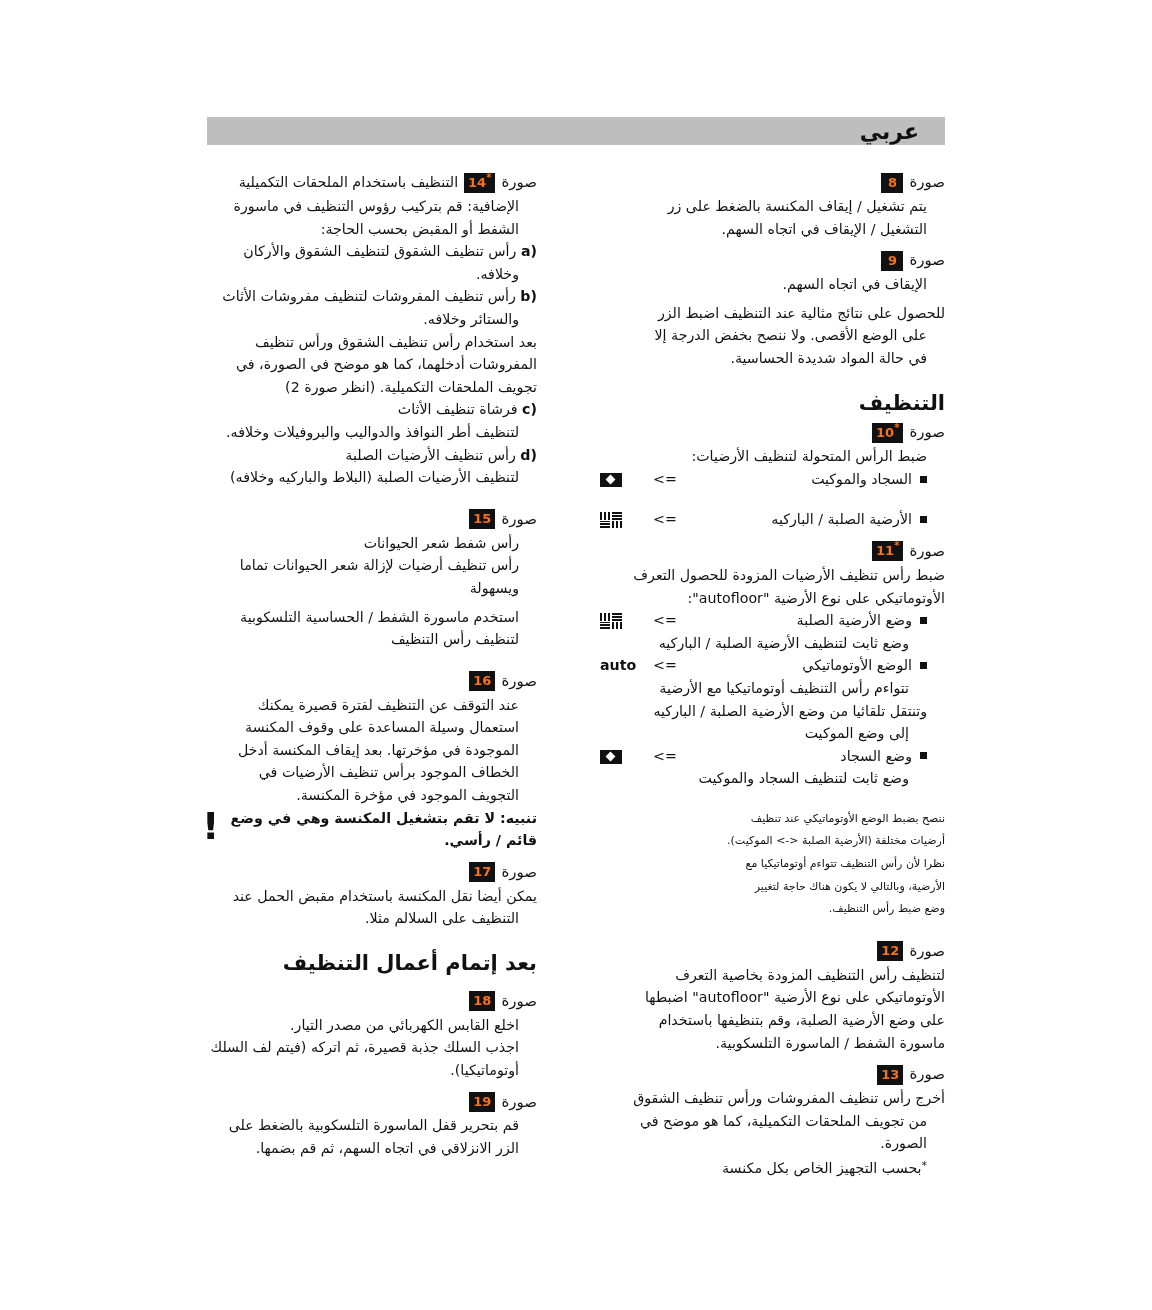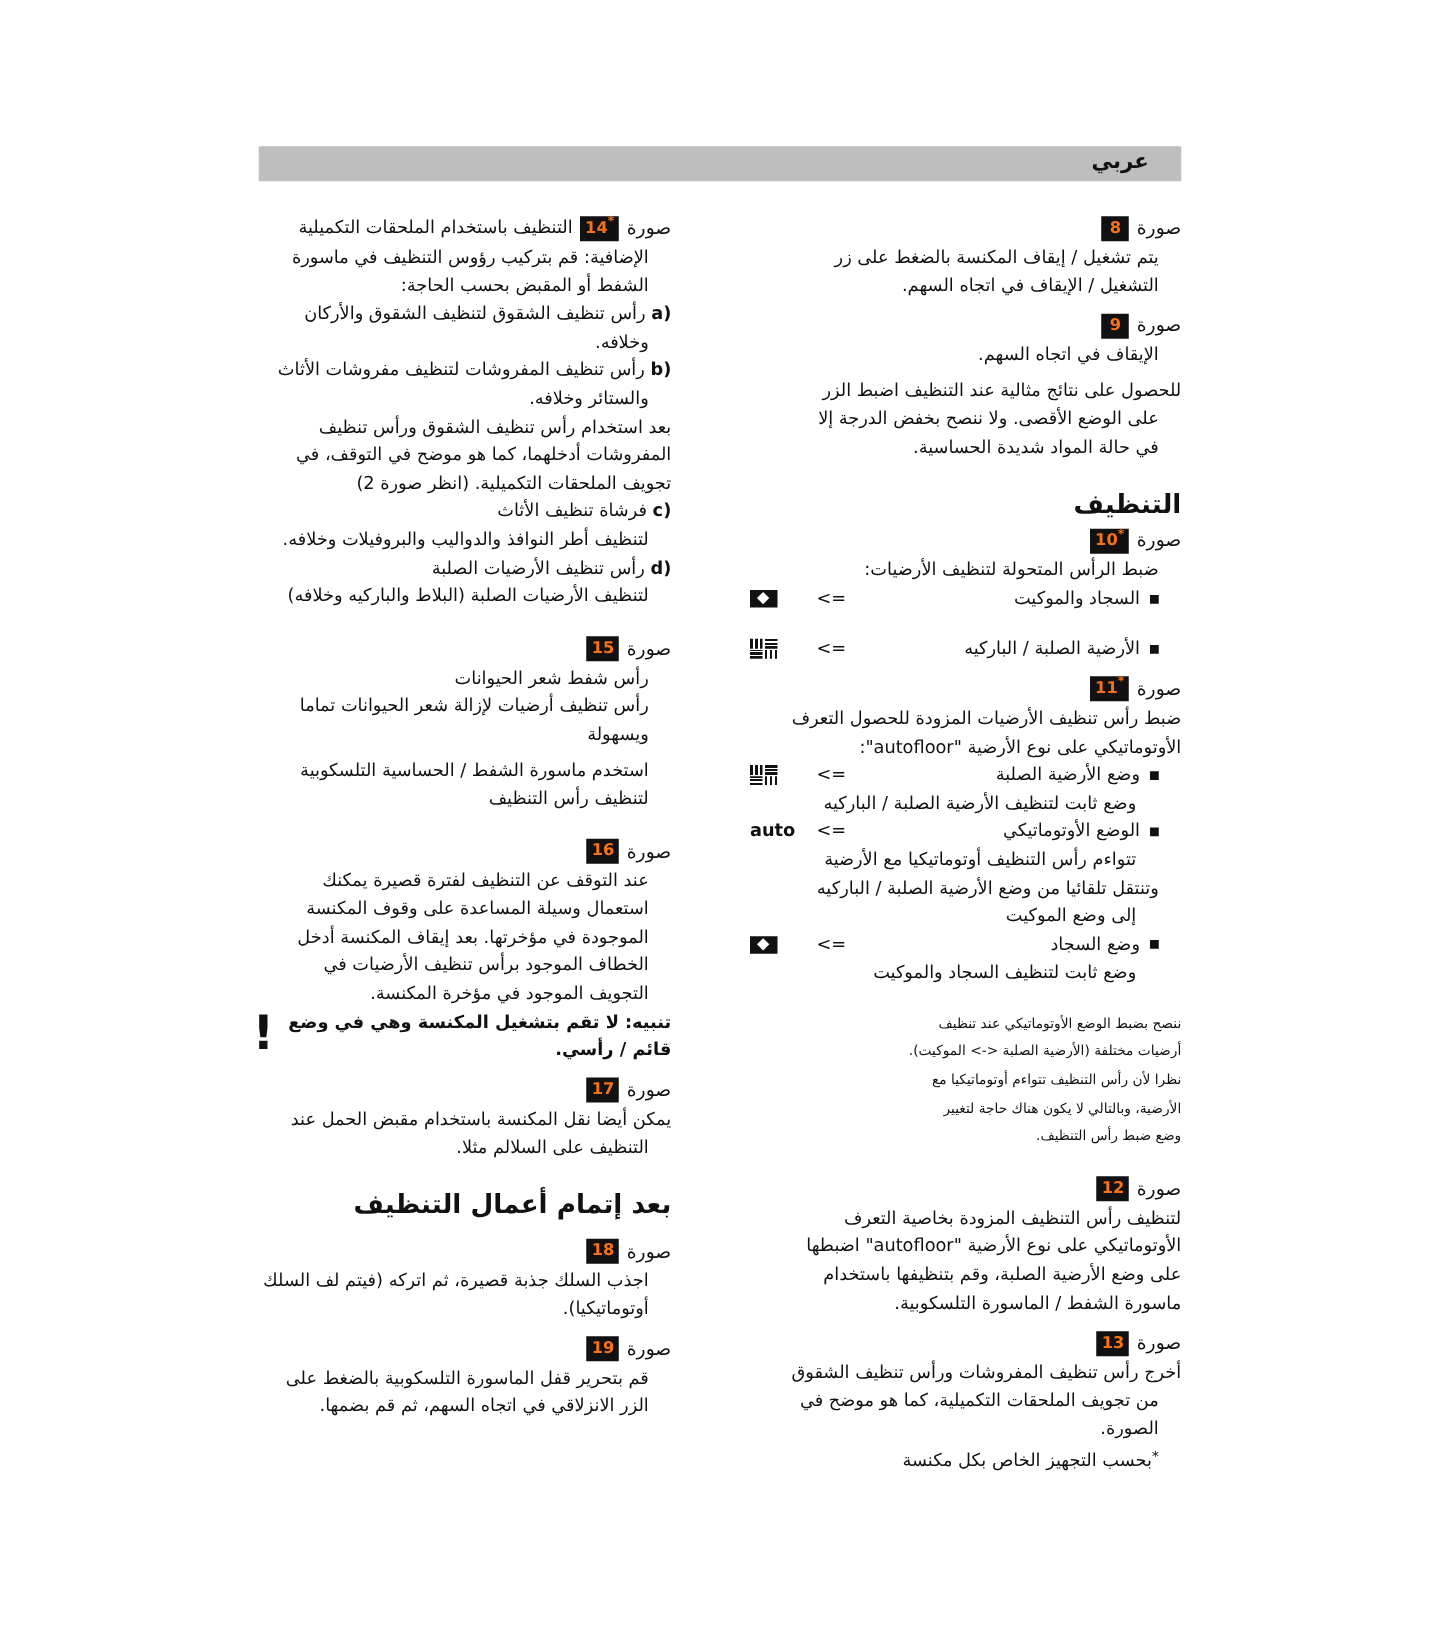--- a/index.html
+++ b/index.html
@@ -1,20 +1,20 @@
 <!DOCTYPE html>
 <html><head>
 <meta charset="utf-8">
 <style>
   html, body { margin:0; padding:0; background:#ffffff; }
   body { width:1152px; height:1310px; position:relative; overflow:hidden;
          font-family:"DejaVu Sans","Liberation Sans",sans-serif; color:#111; }
   .header-bar { position:absolute; left:207px; top:117px; width:738px; height:28px;
                 background:#bebebe; }
-  .header-bar .lang { position:absolute; right:26px; top:2px; font-size:17px; font-weight:bold; direction:rtl; }
+  .header-bar .lang { position:absolute; right:26px; top:2px; font-size:22px; font-weight:bold; direction:rtl; }
   .col { position:absolute; direction:rtl; text-align:right; font-size:14.2px; line-height:22.6px; }
   .col-right { right:207px; top:170px; width:345px; }
   .col-left  { right:615px; top:170px; width:335px; }
   .fig { margin:0; }
   .fig-head { font-size:15px; display:flex; align-items:center; gap:6px; height:25px; }
   .badge { display:inline-block; background:#111; color:#f97316; font-weight:bold; font-size:13px;
            padding:0 4px; line-height:20px; min-width:14px; text-align:center; direction:ltr; }
   .badge sup { font-size:10px; vertical-align:6px; line-height:0; }
   .ind { padding-right:18px; }
   .gap { height:8px; }
@@ -192,21 +192,21 @@
     <div>
       <div><span class="label-letter">a)</span> <span>رأس تنظيف الشقوق لتنظيف الشقوق والأركان</span></div>
       <div class="ind">وخلافه.</div>
     </div>
     <div>
       <div><span class="label-letter">b)</span> <span>رأس تنظيف المفروشات لتنظيف مفروشات الأثاث</span></div>
       <div class="ind">والستائر وخلافه.</div>
     </div>
     <div>
       <div>بعد استخدام رأس تنظيف الشقوق ورأس تنظيف</div>
-      <div>المفروشات أدخلهما، كما هو موضح في التوقف، في</div>
+      <div>المفروشات أدخلهما، كما هو موضح في الصورة، في</div>
       <div>تجويف الملحقات التكميلية. (انظر صورة 2)</div>
     </div>
     <div>
       <div><span class="label-letter">c)</span> <span>فرشاة تنظيف الأثاث</span></div>
       <div class="ind">لتنظيف أطر النوافذ والدواليب والبروفيلات وخلافه.</div>
     </div>
     <div>
       <div><span class="label-letter">d)</span> <span>رأس تنظيف الأرضيات الصلبة</span></div>
       <div class="ind">لتنظيف الأرضيات الصلبة (البلاط والباركيه وخلافه)</div>
     </div>
@@ -265,20 +265,21 @@
 
   <div class="section-title">بعد إتمام أعمال التنظيف</div>
   <div class="gap"></div>
 
   <div class="fig">
     <div class="fig-head">
         <span>صورة</span>
         <span class="badge">18</span>
       </div>
     <div class="ind">
+      <div>اخلع القابس الكهربائي من مصدر التيار.</div>
       <div>اجذب السلك جذبة قصيرة، ثم اتركه (فيتم لف السلك</div>
       <div>أوتوماتيكيا).</div>
     </div>
   </div>
   <div class="gap"></div>
 
   <div class="fig">
     <div class="fig-head">
         <span>صورة</span>
         <span class="badge">19</span>

